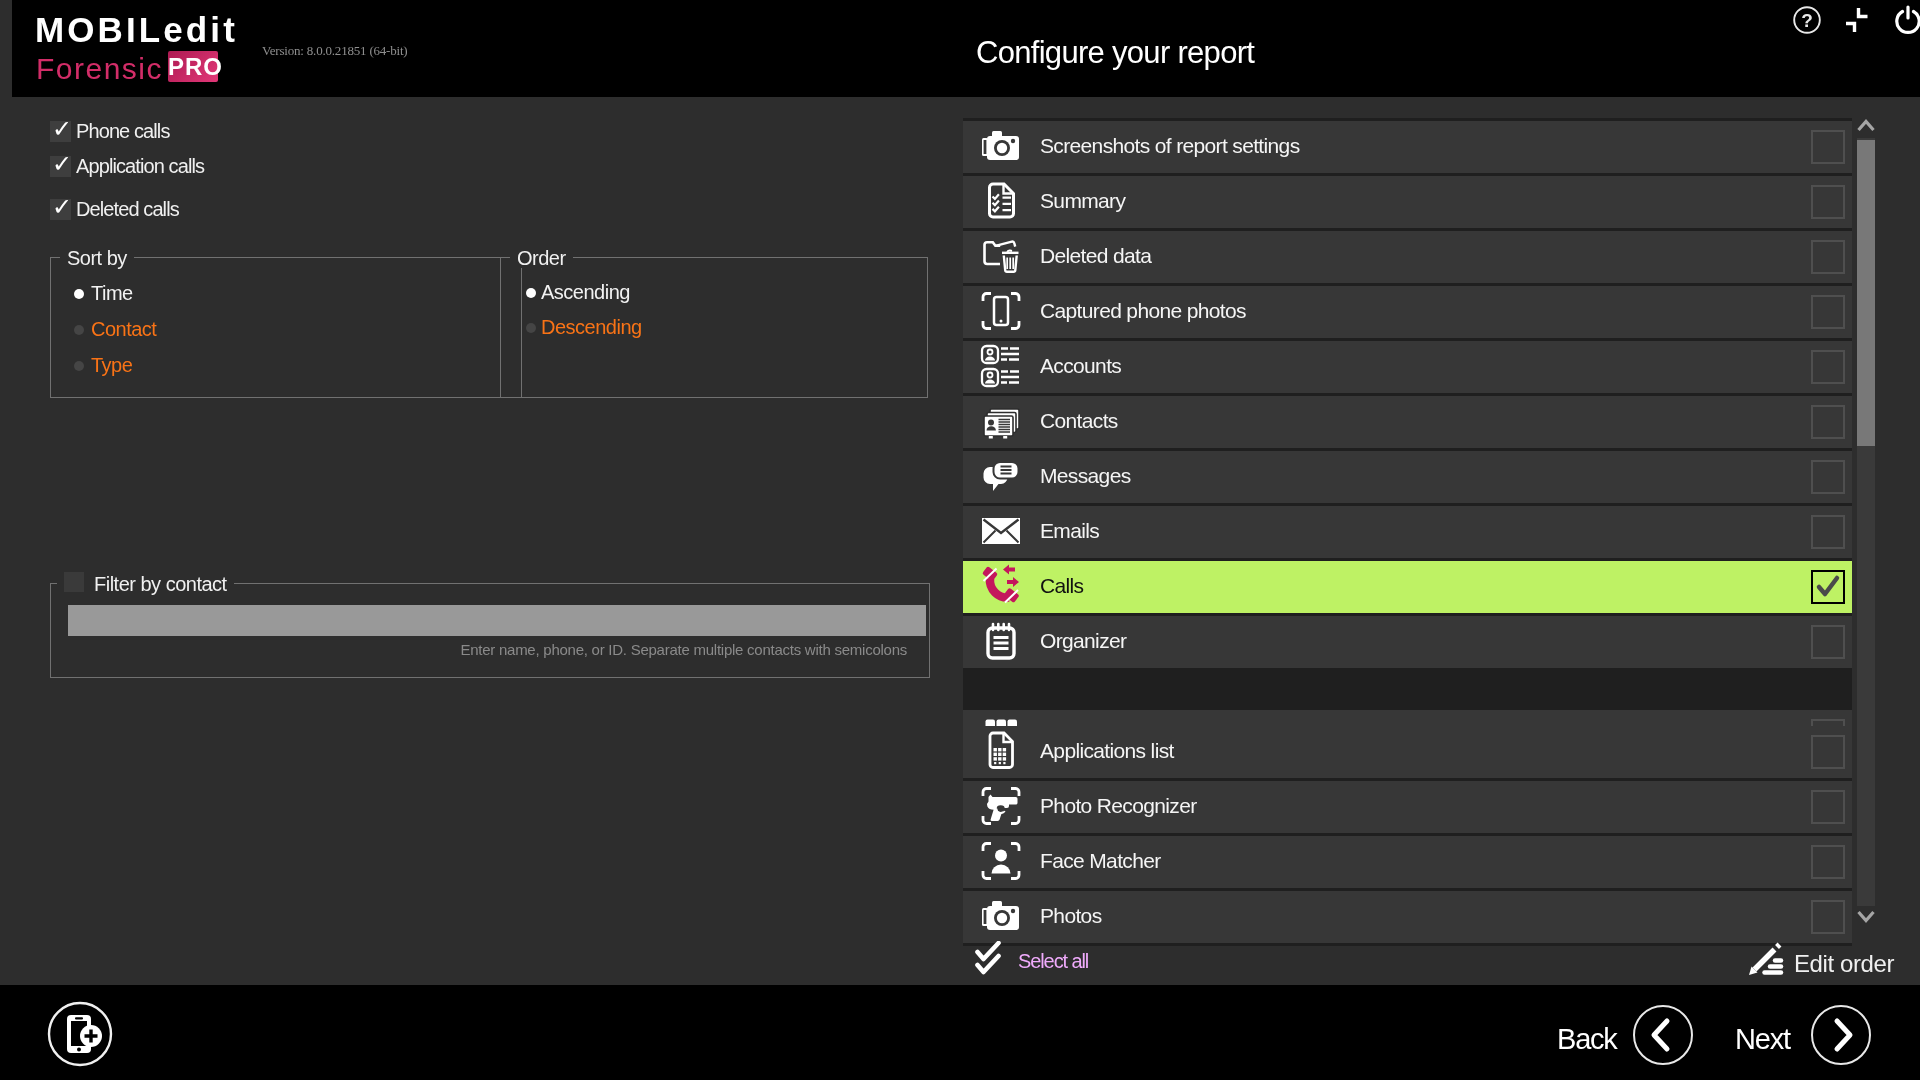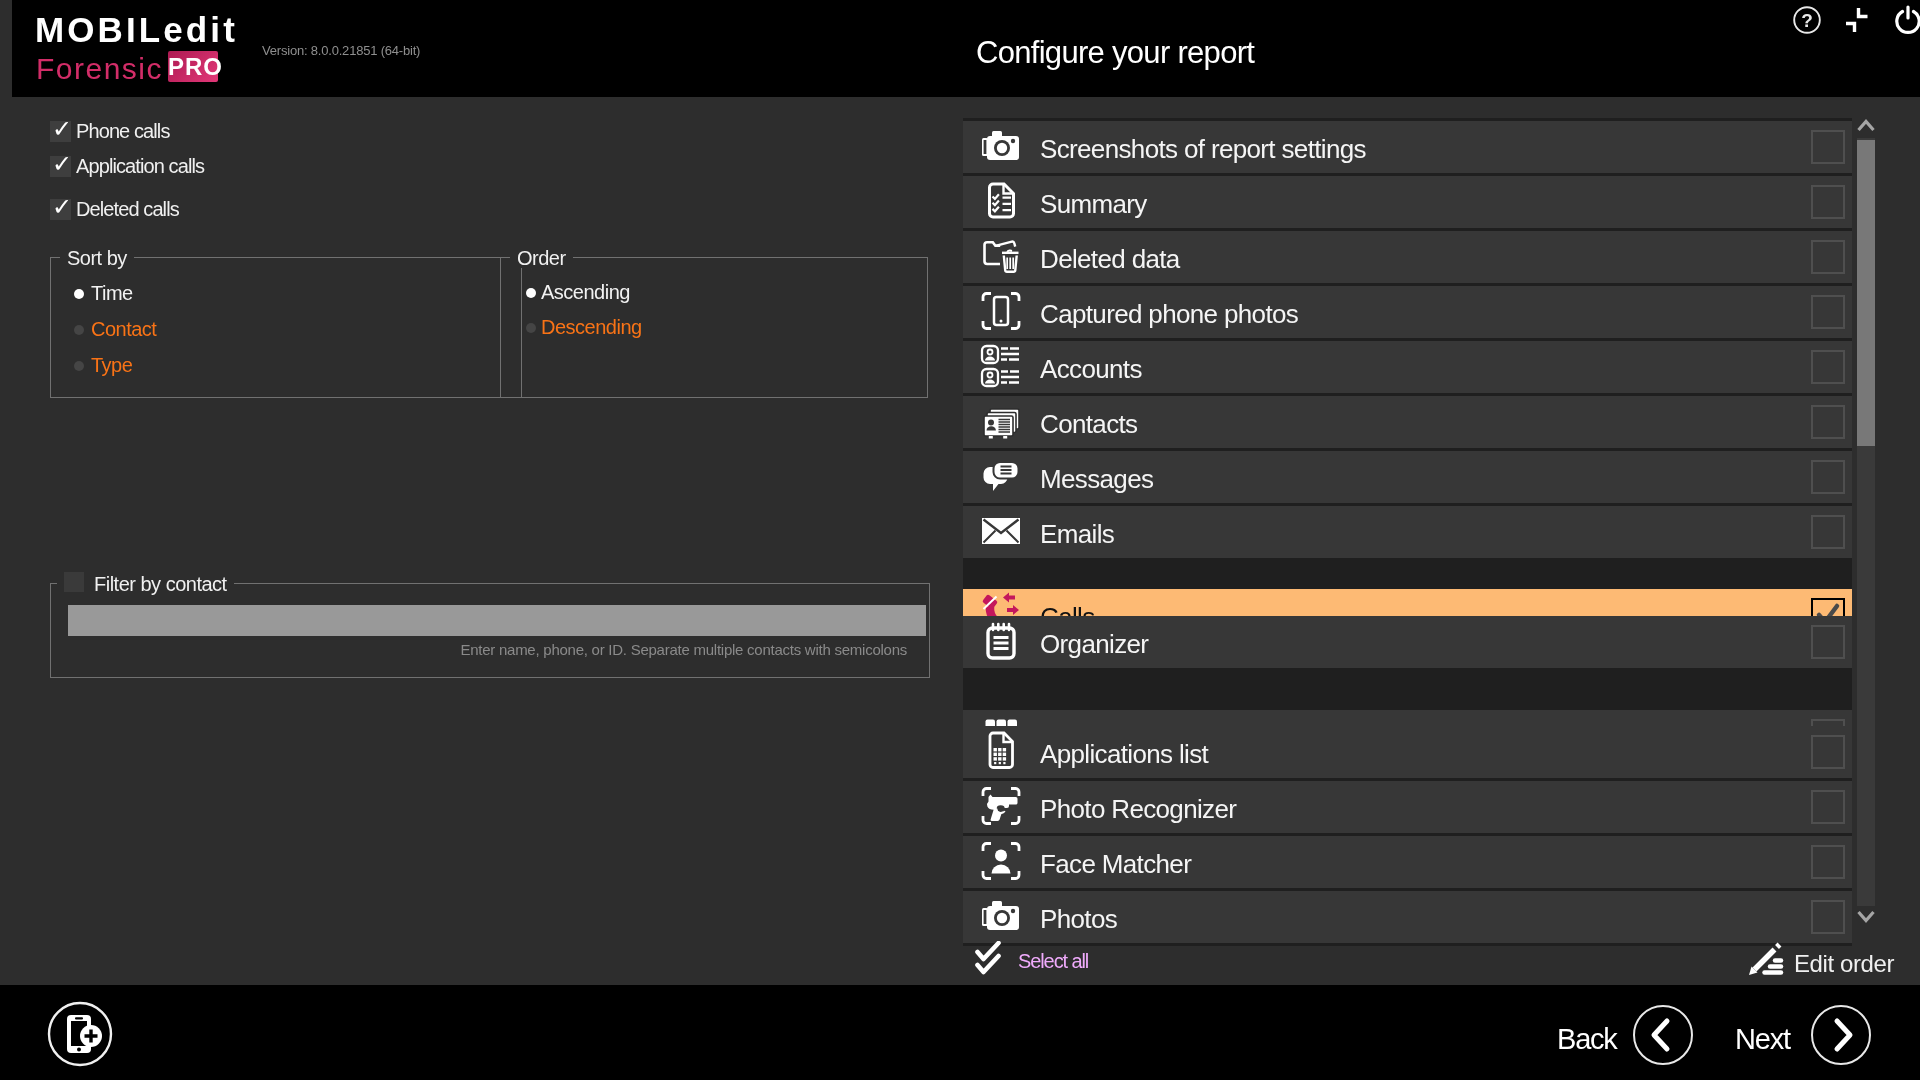--- a/index.html
+++ b/index.html
@@ -3,21 +3,21 @@
 <meta charset="utf-8">
 <style>
 * { margin:0; padding:0; box-sizing:border-box; }
 html,body { width:1920px; height:1080px; overflow:hidden; background:#2d2d2d; font-family:"Liberation Sans", sans-serif; }
 #page { position:relative; width:1920px; height:1080px; }
 .abs { position:absolute; }
 
 
 #topbar { position:absolute; left:12px; top:0; width:1920px; height:97px; background:#000;padding-left:31px; }
 #title { position:absolute; left:964px; top:35px; font-size:31px; color:#fff; letter-spacing:-0.7px; }
-#version { position:absolute; left:250px; top:43px; font-size:13px; color:#8f8f8f; letter-spacing:-0.2px; }
+#version { position:absolute; left:250px; top:43px; font-size:13px; color:#8f8f8f; letter-spacing:-0.2px;font-family:Liberation Serif, serif; }
 
 
 #logo-main { position:absolute; left:23px; top:10px; font-size:35px; font-weight:bold; color:#fff; letter-spacing:3.1px; }
 #logo-sub { position:absolute; left:24px; top:52px; font-size:30px; color:#d22d68; letter-spacing:1.5px; }
 #logo-pro { position:absolute; left:156px; top:51px; width:50px; height:31px; background:linear-gradient(135deg,#ad1a52,#e23878); border-radius:2px; color:#fff; font-size:24px; font-weight:bold; text-align:center; line-height:31px; letter-spacing:1px; }
 
 
 .cb { position:absolute; width:21px; height:21px; background:#3e3e3e; }
 .cb .mark { position:absolute; left:2px; top:-6px; color:#fff; font-size:24px; }
 .cblabel { position:absolute; color:#f0f0f0; font-size:20px; letter-spacing:-0.9px; line-height:23px; }
@@ -38,23 +38,23 @@
 .spin { position:absolute; right:9px; width:0; height:0; border-left:6.5px solid transparent; border-right:6.5px solid transparent; }
 .spin.up { top:4px; border-bottom:8.5px solid #4f4f4f; }
 .spin.dn { bottom:4px; border-top:8.5px solid #7e7e7e; }
 
 #contact-input { position:absolute; left:68px; top:605px; width:858px; height:31px; background:#999; }
 #hint { position:absolute; left:0px; top:641px; width:907px; text-align:right; font-size:15px; color:#8a8a8a; letter-spacing:-0.25px; }
 
 
 .row { position:absolute; left:963px; width:889px; height:52px; background:#373737; }
 .row .icon { position:absolute; left:16px; top:3px; width:44px; height:44px; }
-.row .lbl { position:absolute; left:77px; top:13px; font-size:26px; color:#f5f5f5; letter-spacing:-0.65px; }
+.row .lbl { position:absolute; left:77px; top:13px; font-size:21px; color:#f5f5f5; letter-spacing:-0.65px; }
 .row .box { position:absolute; right:7px; top:9px; width:34px; height:34px; border:2px solid #4f4f4f; }
-.row.sel { background:#fdba74;margin-top:28px; }
+.row.sel { background:#bef264; }
 .row.sel .lbl { color:#111; }
 .row.sel .box { border:2px solid #000; }
 
 
 #sb-track { position:absolute; left:1857px; top:138px; width:18px; height:768px; background:#3a3a3a; }
 #sb-thumb { position:absolute; left:1857px; top:140px; width:18px; height:306px; background:#787878; }
 
 
 #botbar { position:absolute; left:0; top:985px; width:1920px; height:111px; background:#000; }
 .navtext { position:absolute; color:#fff; font-size:29px; letter-spacing:-1.2px; }

